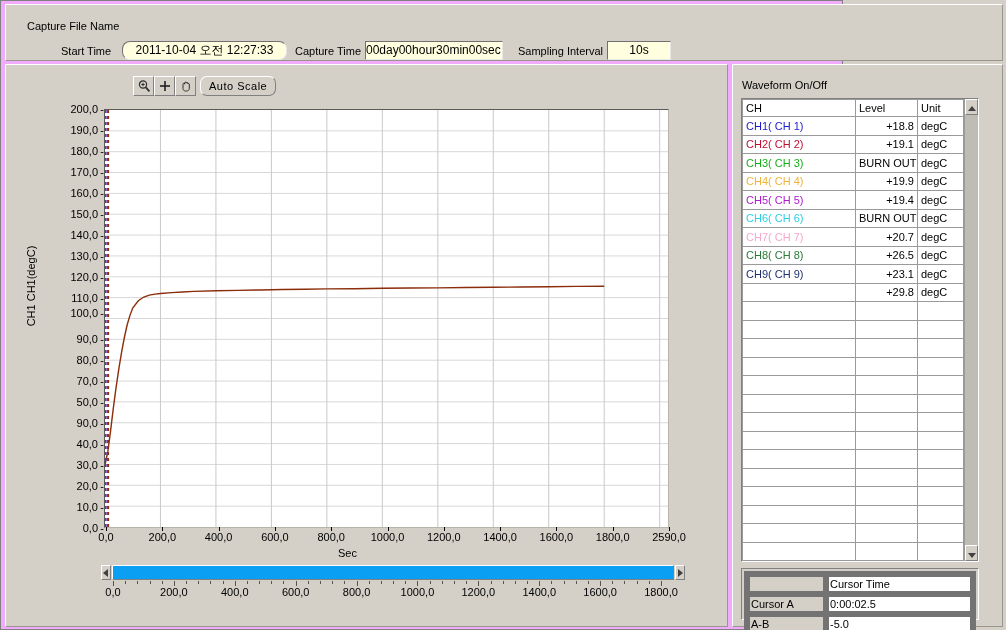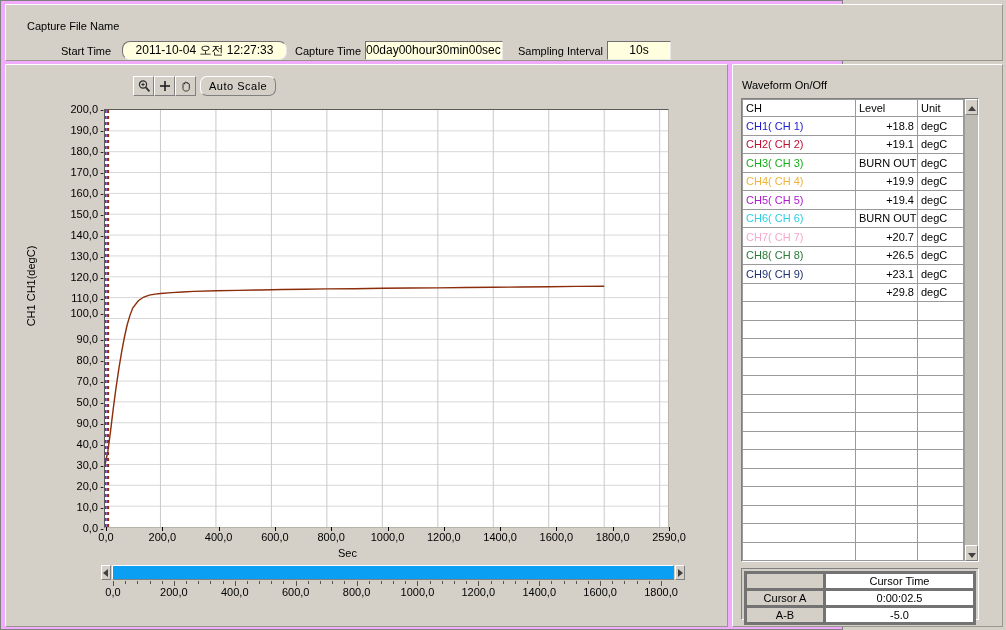--- a/index.html
+++ b/index.html
@@ -276,24 +276,23 @@
     border-bottom: 1px solid #ffffff;
     padding: 2px;
   }
   #cursor-table {
     border-collapse: collapse;
     table-layout: fixed;
     width: 232px;
     font-size: 11px;
   }
   #cursor-table td, #cursor-table th {
-    border: 3px solid #737373;
+    border: 6px solid #737373;
     height: 16px;
     font-weight: normal;
-    text-align: center;
     background: #fff;
     overflow: hidden;
     white-space: nowrap;
   }
   .cur-label-col { width: 79px; background: #d4d0c8 !important; }
   .blank-cell { background: #d4d0c8 !important; border-color: #9a9a9a; }
 </style>
 </head>
 <body>
 

